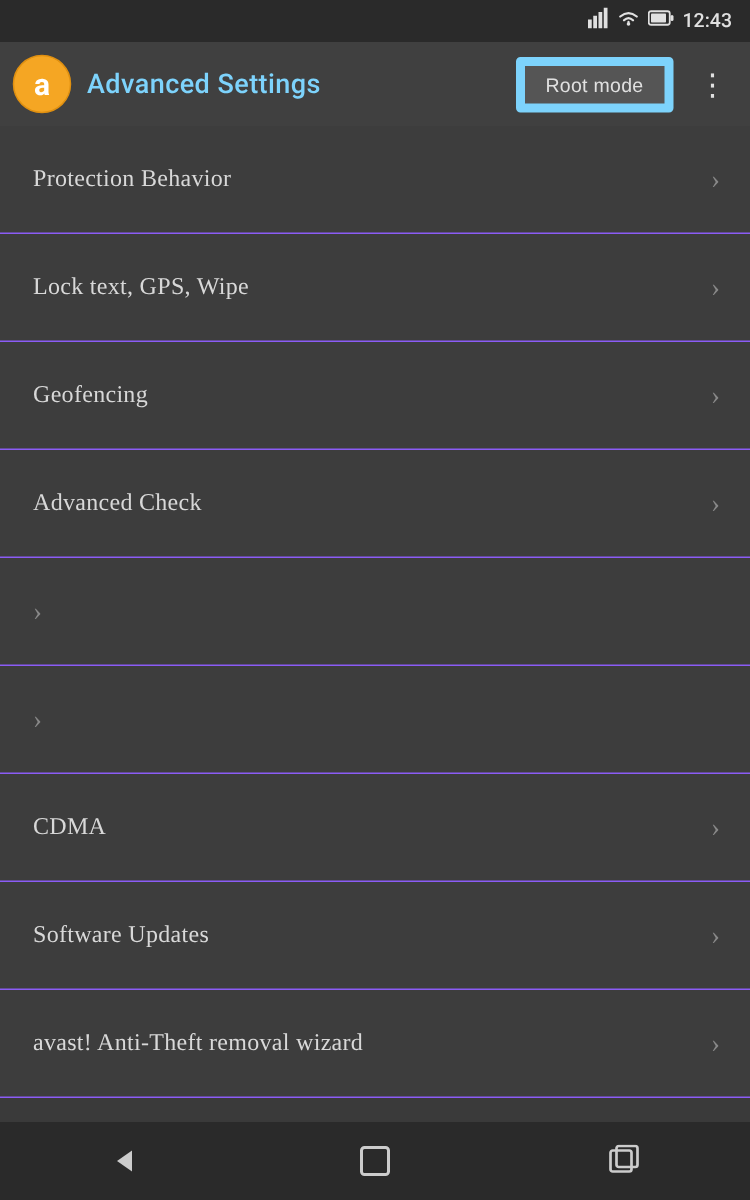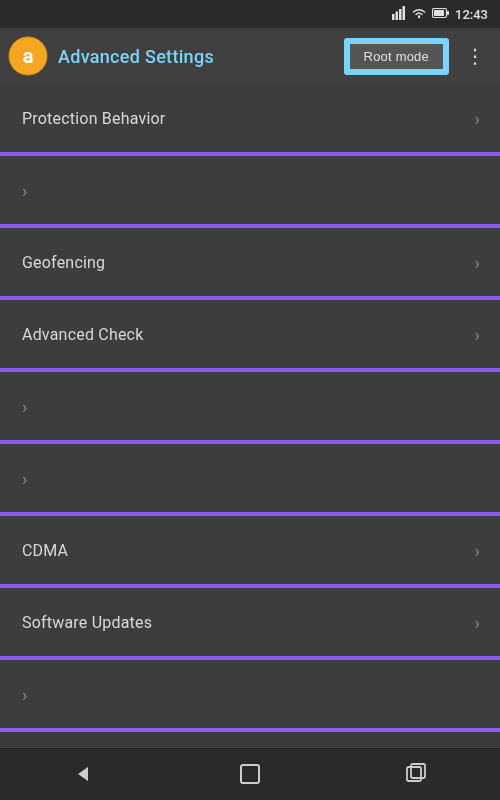--- a/index.html
+++ b/index.html
@@ -84,23 +84,24 @@
     .menu-list {
       width: 100%;
     }
     .menu-item {
       width: 100%;
       height: 72px;
       display: flex;
       align-items: center;
       justify-content: space-between;
       padding: 0 20px 0 22px;
-      border-bottom: 4px solid #8b5cf6;
+      border-bottom: 1px solid #8b5cf6;
       cursor: pointer;
       background: #3d3d3d;
+      font-family: Liberation Serif, serif;
     }
     .menu-item-label {
       font-size: 16px;
       color: #d8d8d8;
       font-weight: 400;
       letter-spacing: 0.2px;
     }
     .chevron-icon {
       color: #888888;
       font-size: 18px;
@@ -170,20 +171,21 @@
   <button class="root-mode-btn">Root mode</button>
   <span class="more-icon">⋮</span>
 </div>
 
 <div class="menu-list" id="menu-list">
     <div class="menu-item">
     <span class="menu-item-label">Protection Behavior</span>
     <span class="chevron-icon">›</span>
   </div>
     <div class="menu-item">
+    <span class="menu-item-label">Lock text, GPS, Wipe</span>
     <span class="chevron-icon">›</span>
   </div>
     <div class="menu-item">
     <span class="menu-item-label">Geofencing</span>
     <span class="chevron-icon">›</span>
   </div>
     <div class="menu-item">
     <span class="menu-item-label">Advanced Check</span>
     <span class="chevron-icon">›</span>
   </div>
@@ -195,20 +197,21 @@
   </div>
     <div class="menu-item">
     <span class="menu-item-label">CDMA</span>
     <span class="chevron-icon">›</span>
   </div>
     <div class="menu-item">
     <span class="menu-item-label">Software Updates</span>
     <span class="chevron-icon">›</span>
   </div>
     <div class="menu-item">
+    <span class="menu-item-label">avast! Anti-Theft removal wizard</span>
     <span class="chevron-icon">›</span>
   </div>
   </div>
 
 <div class="nav-bar">
   <div class="nav-btn">
     <svg width="22" height="22" viewBox="0 0 22 22">
       <polygon points="16,4 6,11 16,18" fill="#cccccc"></polygon>
     </svg>
   </div>

